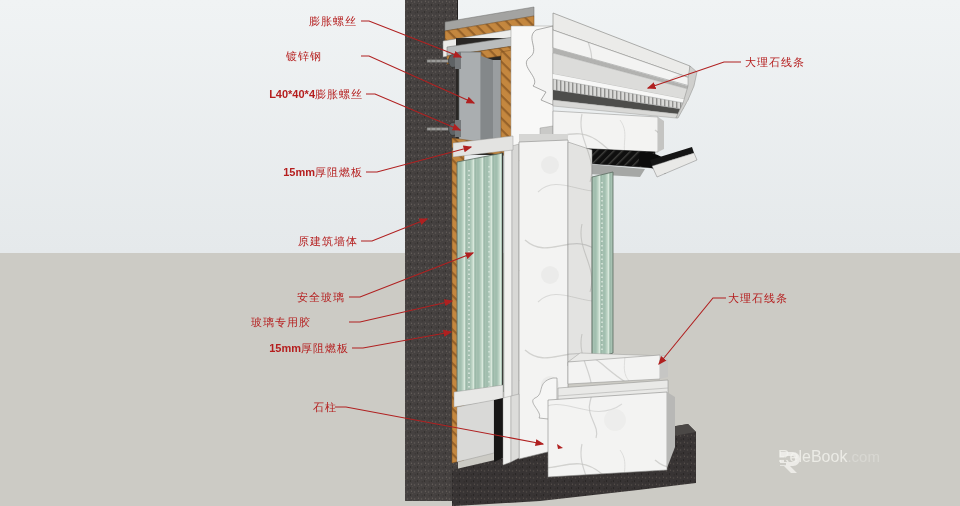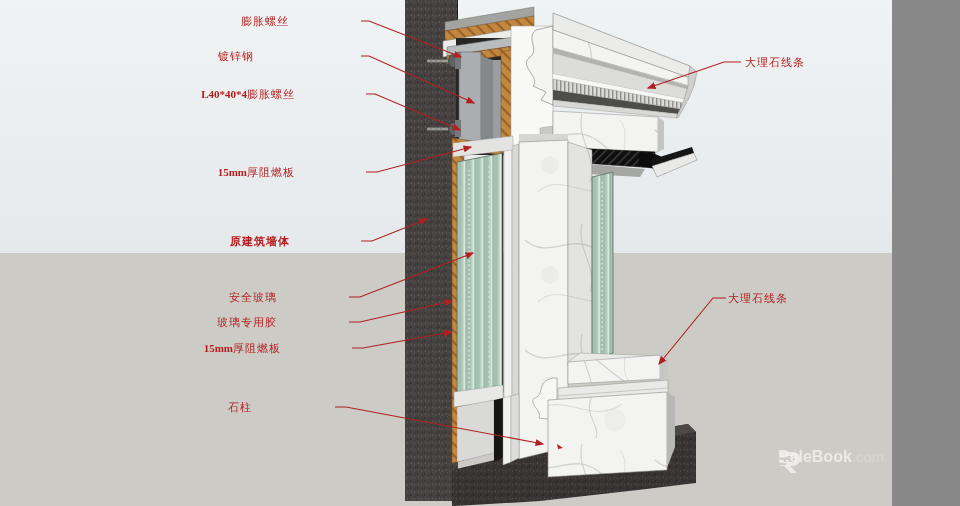--- a/index.html
+++ b/index.html
@@ -1,25 +1,25 @@
 <!DOCTYPE html>
 <html><head>
 <meta charset="utf-8">
 <style>
   html,body{margin:0;padding:0;background:#888;}
-  .stage{position:relative;width:892px;height:506px;overflow:hidden;
+  .stage{position:relative;width:960px;height:506px;overflow:hidden;
          font-family:"Liberation Sans",sans-serif;}
   .stage svg{position:absolute;left:0;top:0;}
   .lbl{position:absolute;font-size:11px;letter-spacing:1px;color:#b51e1e;
        white-space:nowrap;line-height:12px;}
-  .lbl .b{font-weight:bold;letter-spacing:0;font-family:Liberation Serif, serif;}
+  .lbl .b{font-weight:bold;letter-spacing:0;font-family:Liberation Sans, sans-serif;}
   .lbl.right{text-align:left;font-family:Liberation Serif, serif;}
   .wm{position:absolute;left:778px;top:448px;display:flex;align-items:center;
       gap:7px;opacity:.9;}
-  .wm .brand{font-size:16px;font-weight:bold;color:rgba(248,248,244,.78);}
+  .wm .brand{font-size:16px;font-weight:normal;color:rgba(248,248,244,.78);}
   .wm .suffix{font-size:15px;font-weight:400;color:rgba(225,225,220,.65);}
 </style>
 </head>
 <body>
 
 <div class="stage">
 
 <svg width="960" height="506" viewBox="0 0 960 506">
   <defs>
     <linearGradient id="sky" x1="0" y1="0" x2="0" y2="1">
@@ -219,25 +219,25 @@
     <path d="M741,62 h-17 L648,88" marker-end="url(#arr)"></path>
     <path d="M726,298 h-13 L659,364" marker-end="url(#arr)"></path>
     <path d="M557,444 l6,4 -5,1 z" fill="#b02020" stroke="none"></path>
   </g>
 </svg>
 
 <div class="lbl" style="right:603px;top:15px;"><span class="b"></span><span>膨胀螺丝</span></div>
 <div class="lbl" style="right:638px;top:50px;"><span class="b"></span><span>镀锌钢</span></div>
 <div class="lbl" style="right:597px;top:88px;"><span class="b">L40*40*4</span><span>膨胀螺丝</span></div>
 <div class="lbl" style="right:597px;top:166px;"><span class="b">15mm</span><span>厚阻燃板</span></div>
-<div class="lbl" style="right:602px;top:235px;font-weight:bold;"><span class="b"></span><span>原建筑墙体</span></div>
+<div class="lbl" style="right:602px;top:235px;"><span class="b"></span><span>原建筑墙体</span></div>
 <div class="lbl" style="right:615px;top:291px;"><span class="b"></span><span>安全玻璃</span></div>
-<div class="lbl" style="right:615px;top:316px;"><span class="b"></span><span>玻璃专用胶</span></div>
+<div class="lbl" style="right:649px;top:316px;"><span class="b"></span><span>玻璃专用胶</span></div>
 <div class="lbl" style="right:611px;top:342px;"><span class="b">15mm</span><span>厚阻燃板</span></div>
-<div class="lbl" style="right:640px;top:401px;"><span class="b"></span><span>石柱</span></div>
+<div class="lbl" style="right:623px;top:401px;"><span class="b"></span><span>石柱</span></div>
 <div class="lbl right" style="left:745px;top:56px;"><span>大理石线条</span></div>
 <div class="lbl right" style="left:728px;top:292px;"><span>大理石线条</span></div>
 
 <div class="wm">
   <svg width="26" height="26" viewBox="0 0 26 26">
     <g fill="rgba(248,248,244,.8)">
       <path d="M2,4 H15 A7,7 0 0 1 15,18 H12 L19,25 H13 L6,18 H2 Z M6,8 V14 H14 A3,3 0 0 0 14,8 Z"></path>
     </g>
     <rect x="0" y="9.5" width="11" height="2.4" fill="#cccbc5"></rect>
     <rect x="0" y="15" width="8" height="2.2" fill="#cccbc5"></rect>

